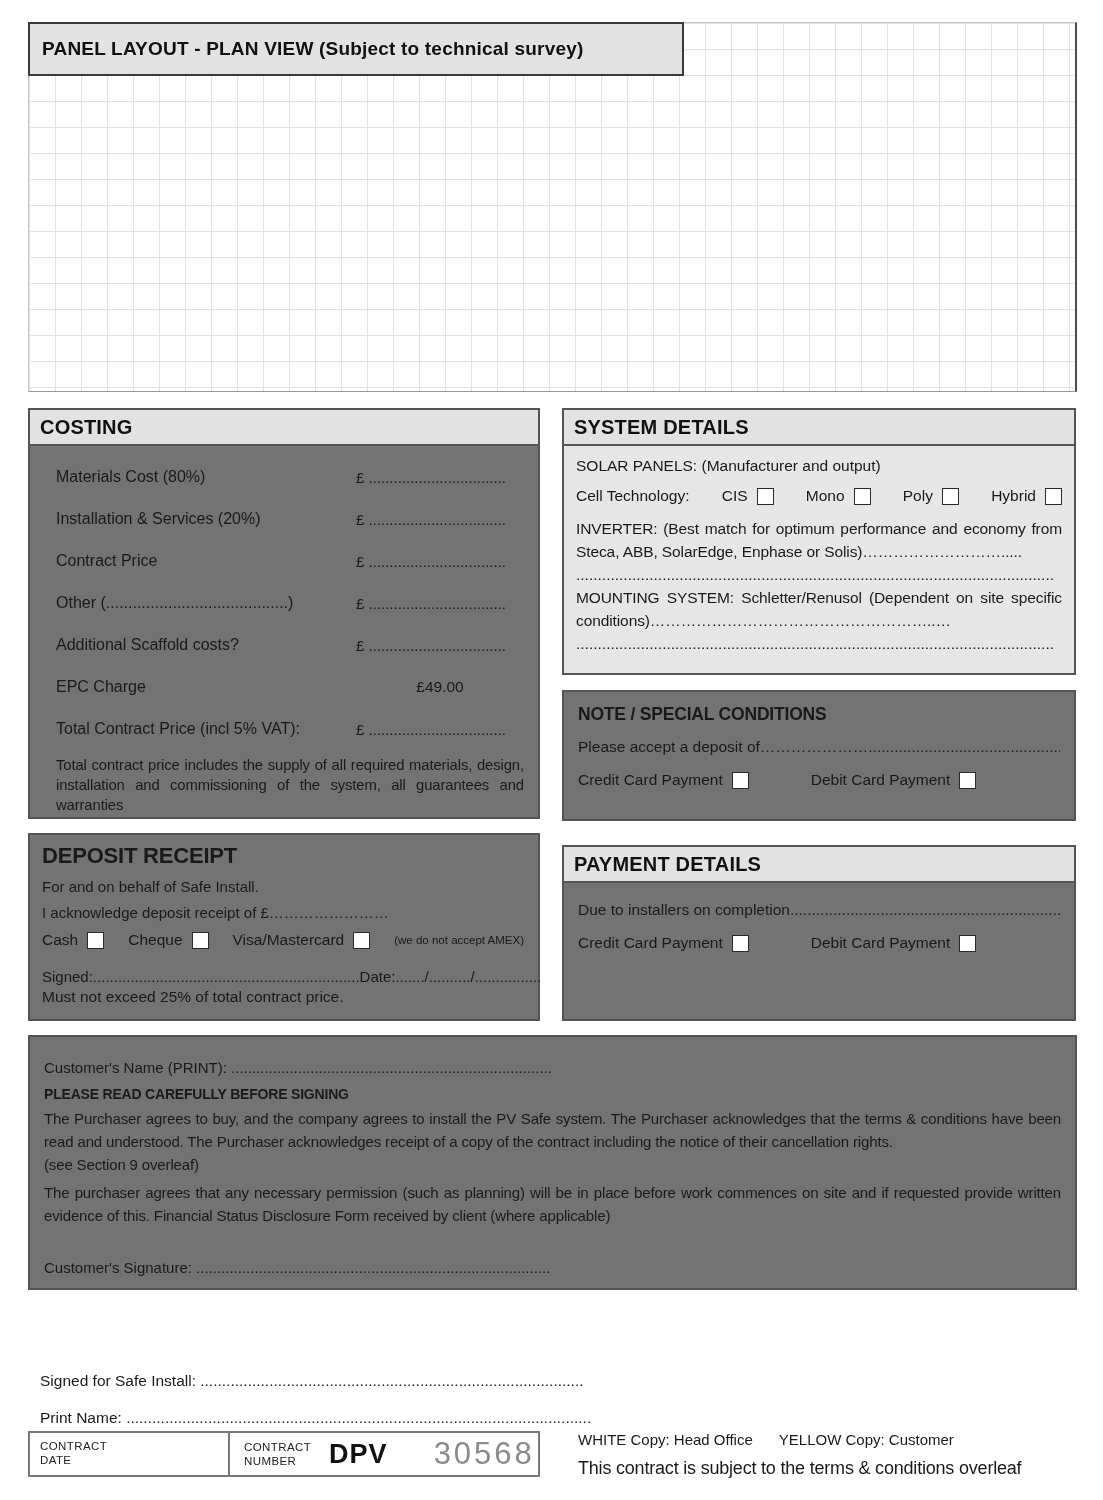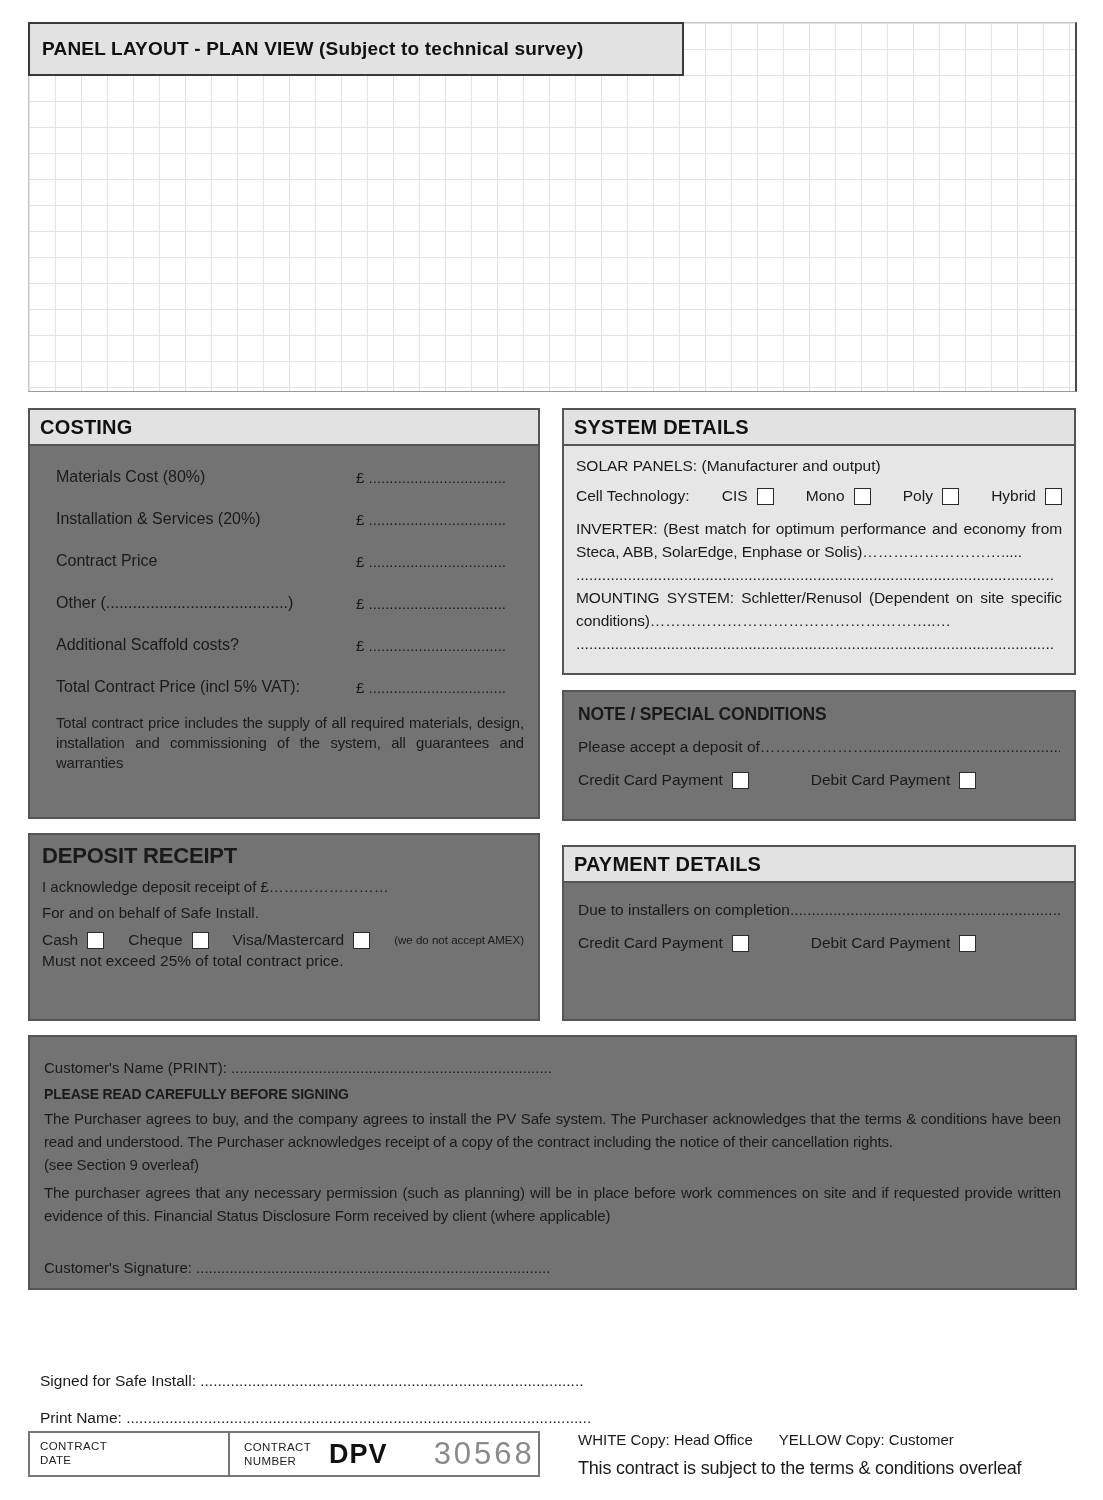--- a/index.html
+++ b/index.html
@@ -114,20 +114,24 @@
       </div>
       <div class="c-row">
         <span class="nowrap">Other  (.........................................)</span>
         <span class="c-amt">£ .................................</span>
       </div>
       <div class="c-row">
         <span>Additional Scaffold costs?</span>
         <span class="c-amt">£ .................................</span>
       </div>
       <div class="c-row">
+        <span>EPC Charge</span>
+        <span class="c-amt center">£49.00</span>
+      </div>
+      <div class="c-row">
         <span>Total  Contract Price (incl 5% VAT):</span>
         <span class="c-amt">£ .................................</span>
       </div>
       <div class="c-note">Total contract price includes the supply of all required materials, design, installation and commissioning of the system, all guarantees and warranties</div>
     </div>
   </div>
 
   <div class="box sys" style="left:562px; top:408px; width:514px; height:267px;">
     <div class="bar">SYSTEM DETAILS</div>
     <div class="sys-body">
@@ -167,36 +171,40 @@
         <span class="cb"></span>
         <span class="card-gap">Debit Card Payment</span>
         <span class="cb"></span>
       </div>
     </div>
   </div>
 
   <div class="box" style="left:28px; top:833px; width:512px; height:188px;">
     <div class="dep-body">
       <div class="dep-title">DEPOSIT RECEIPT</div>
+      <div class="dep-line">For and on behalf of Safe Install.</div>
       <div class="dep-line">I acknowledge deposit receipt of £……………………</div>
-      <div class="dep-line">For and on behalf of Safe Install.</div>
       <div class="dep-opts">
         <span class="opt">
           <span>Cash</span>
           <span class="cb"></span>
         </span>
         <span class="opt">
           <span>Cheque</span>
           <span class="cb"></span>
         </span>
         <span class="opt">
           <span>Visa/Mastercard</span>
           <span class="cb"></span>
         </span>
         <span class="amex">(we do not accept AMEX)</span>
+      </div>
+      <div class="dep-sign">
+        <span>Signed:................................................................</span>
+        <span>Date:......./........../................</span>
       </div>
       <div class="dep-max">Must not exceed 25% of total contract price.</div>
     </div>
   </div>
 
   <div class="box" style="left:562px; top:845px; width:514px; height:176px;">
     <div class="bar">PAYMENT DETAILS</div>
     <div class="inner-pad">
       <div class="fill-line" style="margin-top:6px;">Due to installers on completion.....................................................................</div>
       <div class="card-row">

